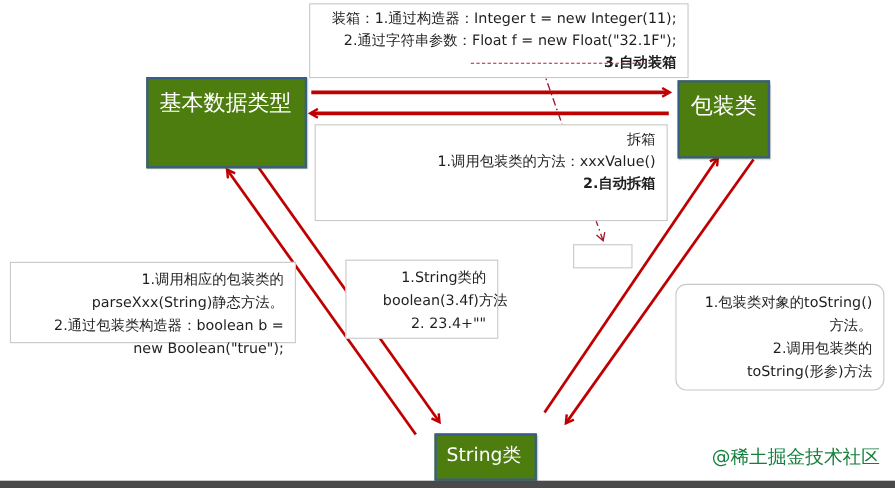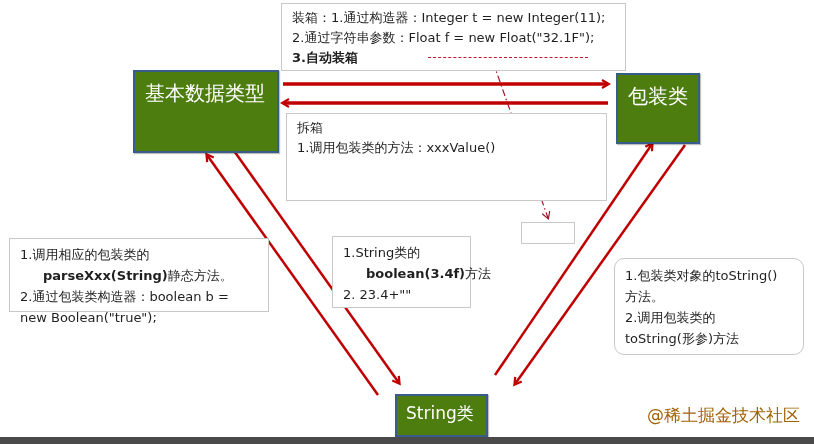--- a/index.html
+++ b/index.html
@@ -17,31 +17,32 @@
     .node span { position: absolute; white-space: nowrap; }
 
     .note {
       position: absolute;
       background: #ffffff;
       border: 1px solid #c8c8c8;
       font-size: 13px;
       line-height: 20px;
       padding: 3px 10px;
       color: #1f1f1f;
+      text-align: right;
     }
     .note .line { display: block; white-space: nowrap; }
-    .note b { font-weight: bold; margin-left: 23px; }
+    .note b { font-weight: normal; margin-left: 23px; }
 
     svg.arrows { position: absolute; left: 0; top: 0; }
 
     .watermark {
       position: absolute;
       right: 14px; top: 404px;
       font-size: 17px;
-      color: #a16207;
+      color: #15803d;
       white-space: nowrap;
       margin-left: 28px;
     }
     .bottom-bar {
       position: absolute; left: 0; bottom: 0;
       width: 814px; height: 7px;
       background: #4a4a4a;
     }
     .small-box {
       position: absolute;
@@ -97,32 +98,33 @@
 <div class="note" style="left:281px; top:3px; width:345px; height:68px; padding-top:4px;">
   <span class="line">装箱：1.通过构造器：Integer t = new Integer(11);</span>
   <span class="line">2.通过字符串参数：Float f = new Float("32.1F");</span>
   <span class="line" style="font-weight:bold;">3.自动装箱</span>
 </div>
 <div class="underline-dash"></div>
 
 <div class="note" style="left:286px; top:113px; width:321px; height:88px; padding-top:4px;">
   <span class="line">拆箱</span>
   <span class="line">1.调用包装类的方法：xxxValue()</span>
+  <span class="line" style="font-weight:bold;">2.自动拆箱</span>
 </div>
 
 <div class="small-box"></div>
 
 <div class="note" style="left:9px; top:238px; width:260px; height:74px; padding-top:5px; line-height:21px;">
   <span class="line">1.调用相应的包装类的</span>
   <span class="line"><b>parseXxx(String)</b><span>静态方法。</span></span>
   <span class="line">2.通过包装类构造器：boolean b =</span>
   <span class="line">new Boolean("true");</span>
 </div>
 
-<div class="note" style="left:332px; top:236px; width:139px; height:72px; padding-top:5px; line-height:21px;">
+<div class="note" style="left:314px; top:236px; width:139px; height:72px; padding-top:5px; line-height:21px;">
   <span class="line">1.String类的</span>
   <span class="line"><b>boolean(3.4f)</b><span>方法</span></span>
   <span class="line">2. 23.4+""</span>
 </div>
 
 <div class="note" style="left:614px; top:258px; width:190px; height:97px; padding-top:6px; line-height:21px;border-radius:10px;">
   <span class="line">1.包装类对象的toString()</span>
   <span class="line">方法。</span>
   <span class="line">2.调用包装类的</span>
   <span class="line">toString(形参)方法</span>

